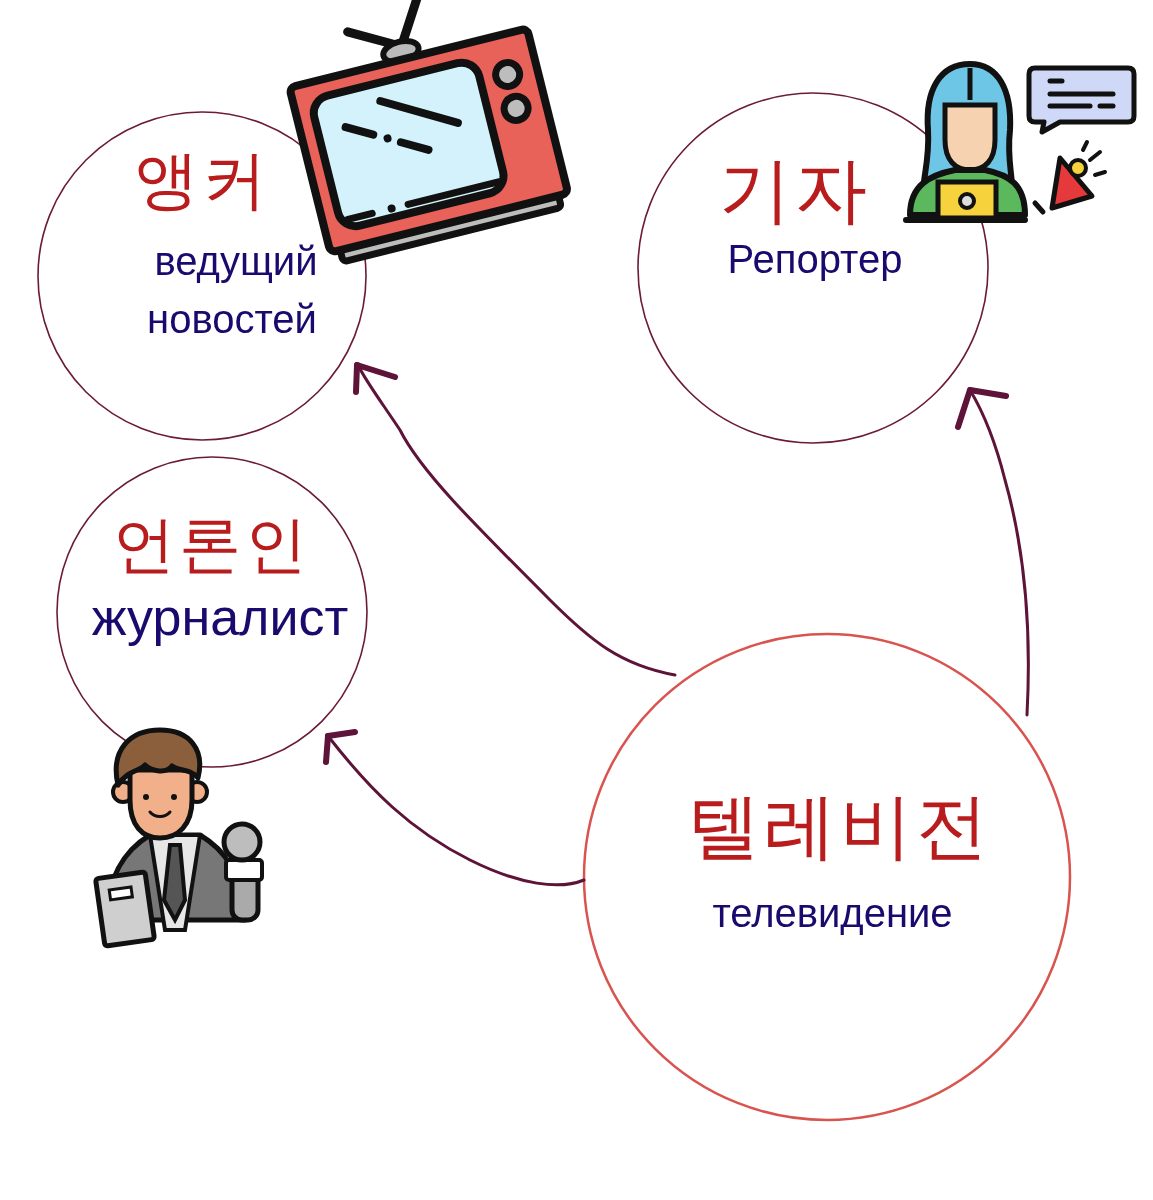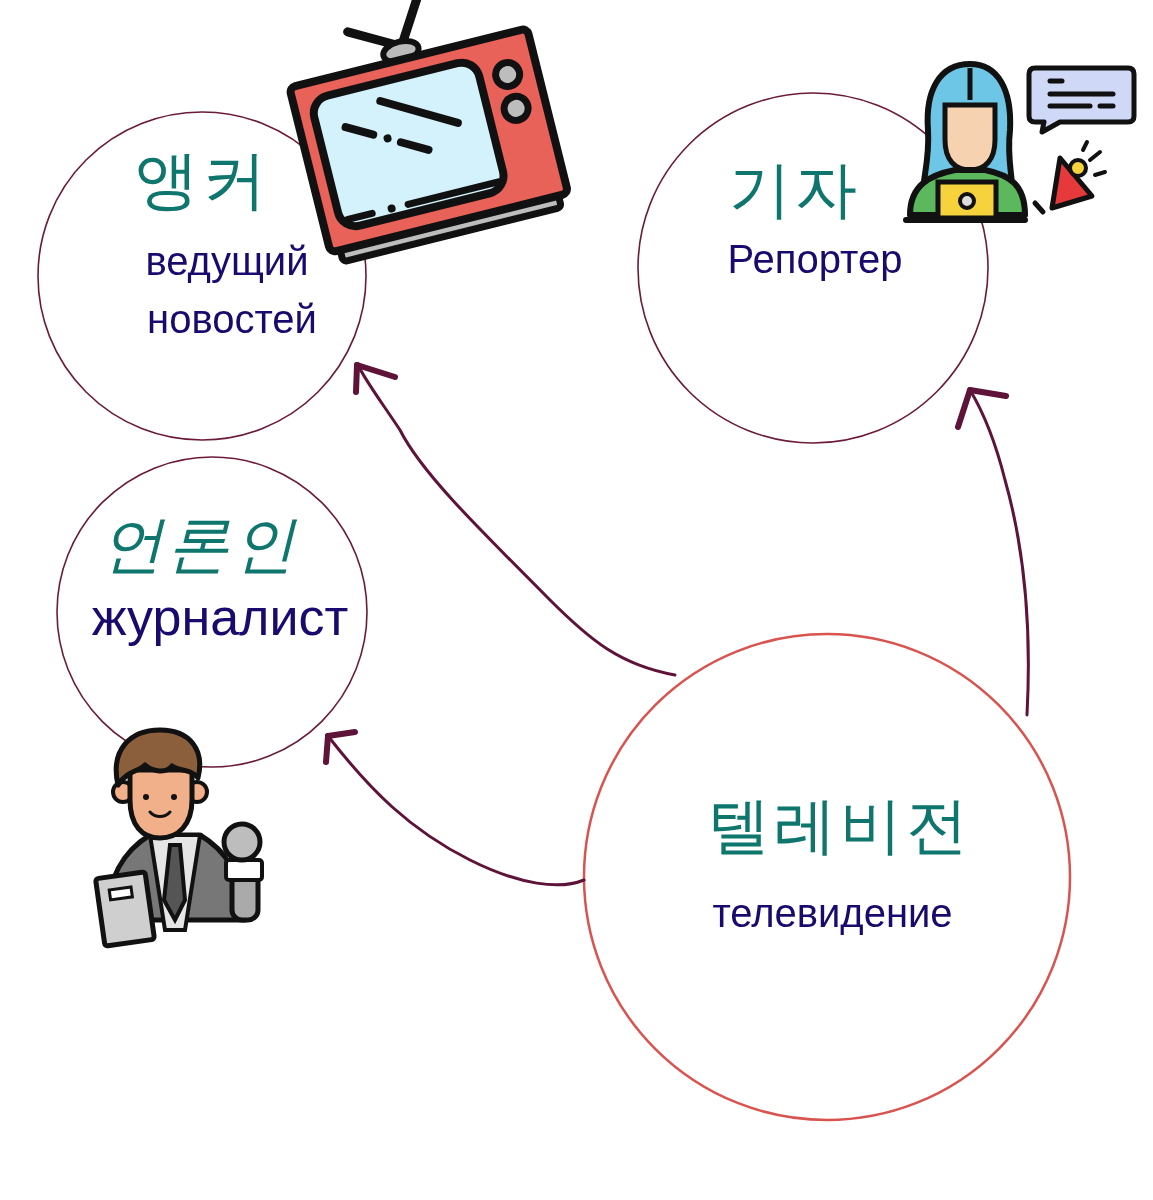--- a/index.html
+++ b/index.html
@@ -1,19 +1,19 @@
 <!DOCTYPE html>
 <html><head>
   <meta charset="utf-8">
   <style>
     html, body { margin: 0; padding: 0; background: #ffffff; }
     body { width: 1153px; height: 1200px; position: relative; overflow: hidden; font-family: "DejaVu Sans", sans-serif; }
     .layer { position: absolute; left: 0; top: 0; width: 1153px; height: 1200px; }
     .label { position: absolute; text-align: center; white-space: nowrap; }
-    .ko { font-family: "DejaVu Sans", sans-serif; font-weight: 200; color: #0f766e; letter-spacing: 4px; }
+    .ko { font-family: "DejaVu Sans", sans-serif; font-weight: 200; color: #b91c1c; letter-spacing: 4px; }
     .ru { font-family: "Liberation Sans", sans-serif; color: #1a0a6e; }
   </style>
 </head>
 <body>
 
 <svg class="layer" width="1153" height="1200" viewBox="0 0 1153 1200" xmlns="http://www.w3.org/2000/svg">
 
   <circle cx="202" cy="276" r="164" fill="none" stroke="#6b1a3a" stroke-width="1.6"></circle>
 
   <circle cx="813" cy="268" r="175" fill="none" stroke="#6b1a3a" stroke-width="1.6"></circle>
@@ -102,23 +102,23 @@
     <rect x="100" y="875" width="50" height="68" rx="3" fill="#cfcfcf" stroke="#111" stroke-width="5" transform="rotate(-8 125 909)"></rect>
     <rect x="112" y="888" width="22" height="10" fill="#ffffff" stroke="#111" stroke-width="3" transform="rotate(-8 125 909)"></rect>
 
     <rect x="232" y="860" width="26" height="60" rx="10" fill="#aaaaaa" stroke="#111" stroke-width="5"></rect>
     <rect x="226" y="860" width="36" height="20" rx="3" fill="#ffffff" stroke="#111" stroke-width="4"></rect>
     <circle cx="242" cy="842" r="18" fill="#bdbdbd" stroke="#111" stroke-width="5"></circle>
   </g>
 </svg>
 
 <div class="label ko" style="left:110px; top:140px; width:185px; font-size:64px; line-height:80px;">앵커</div>
-<div class="label ru" style="left:112px; top:236px; width:230px; font-size:40px; line-height:50px;">ведущий</div>
+<div class="label ru" style="left:121px; top:236px; width:230px; font-size:40px; line-height:50px;">ведущий</div>
 <div class="label ru" style="left:112px; top:294px; width:240px; font-size:40px; line-height:50px;">новостей</div>
 
-<div class="label ko" style="left:710px; top:150px; width:170px; font-size:62px; line-height:80px;">기자</div>
+<div class="label ko" style="left:710px; top:150px; width:170px; font-size:72px; line-height:80px;">기자</div>
 <div class="label ru" style="left:695px; top:234px; width:240px; font-size:40px; line-height:50px;text-align:center;">Репортер</div>
 
-<div class="label ko" style="left:95px; top:505px; width:210px; font-size:62px; line-height:80px;font-style:italic;">언론인</div>
+<div class="label ko" style="left:107px; top:505px; width:210px; font-size:62px; line-height:80px;">언론인</div>
 <div class="label ru" style="left:90px; top:592px; width:260px; font-size:52px; line-height:50px;">журналист</div>
 
-<div class="label ko" style="left:670px; top:778px; width:340px; font-size:62px; line-height:96px;">텔레비전</div>
+<div class="label ko" style="left:670px; top:778px; width:340px; font-size:72px; line-height:96px;">텔레비전</div>
 <div class="label ru" style="left:660px; top:888px; width:345px; font-size:40px; line-height:50px;text-align:center;">телевидение</div>
 
 </body></html>

